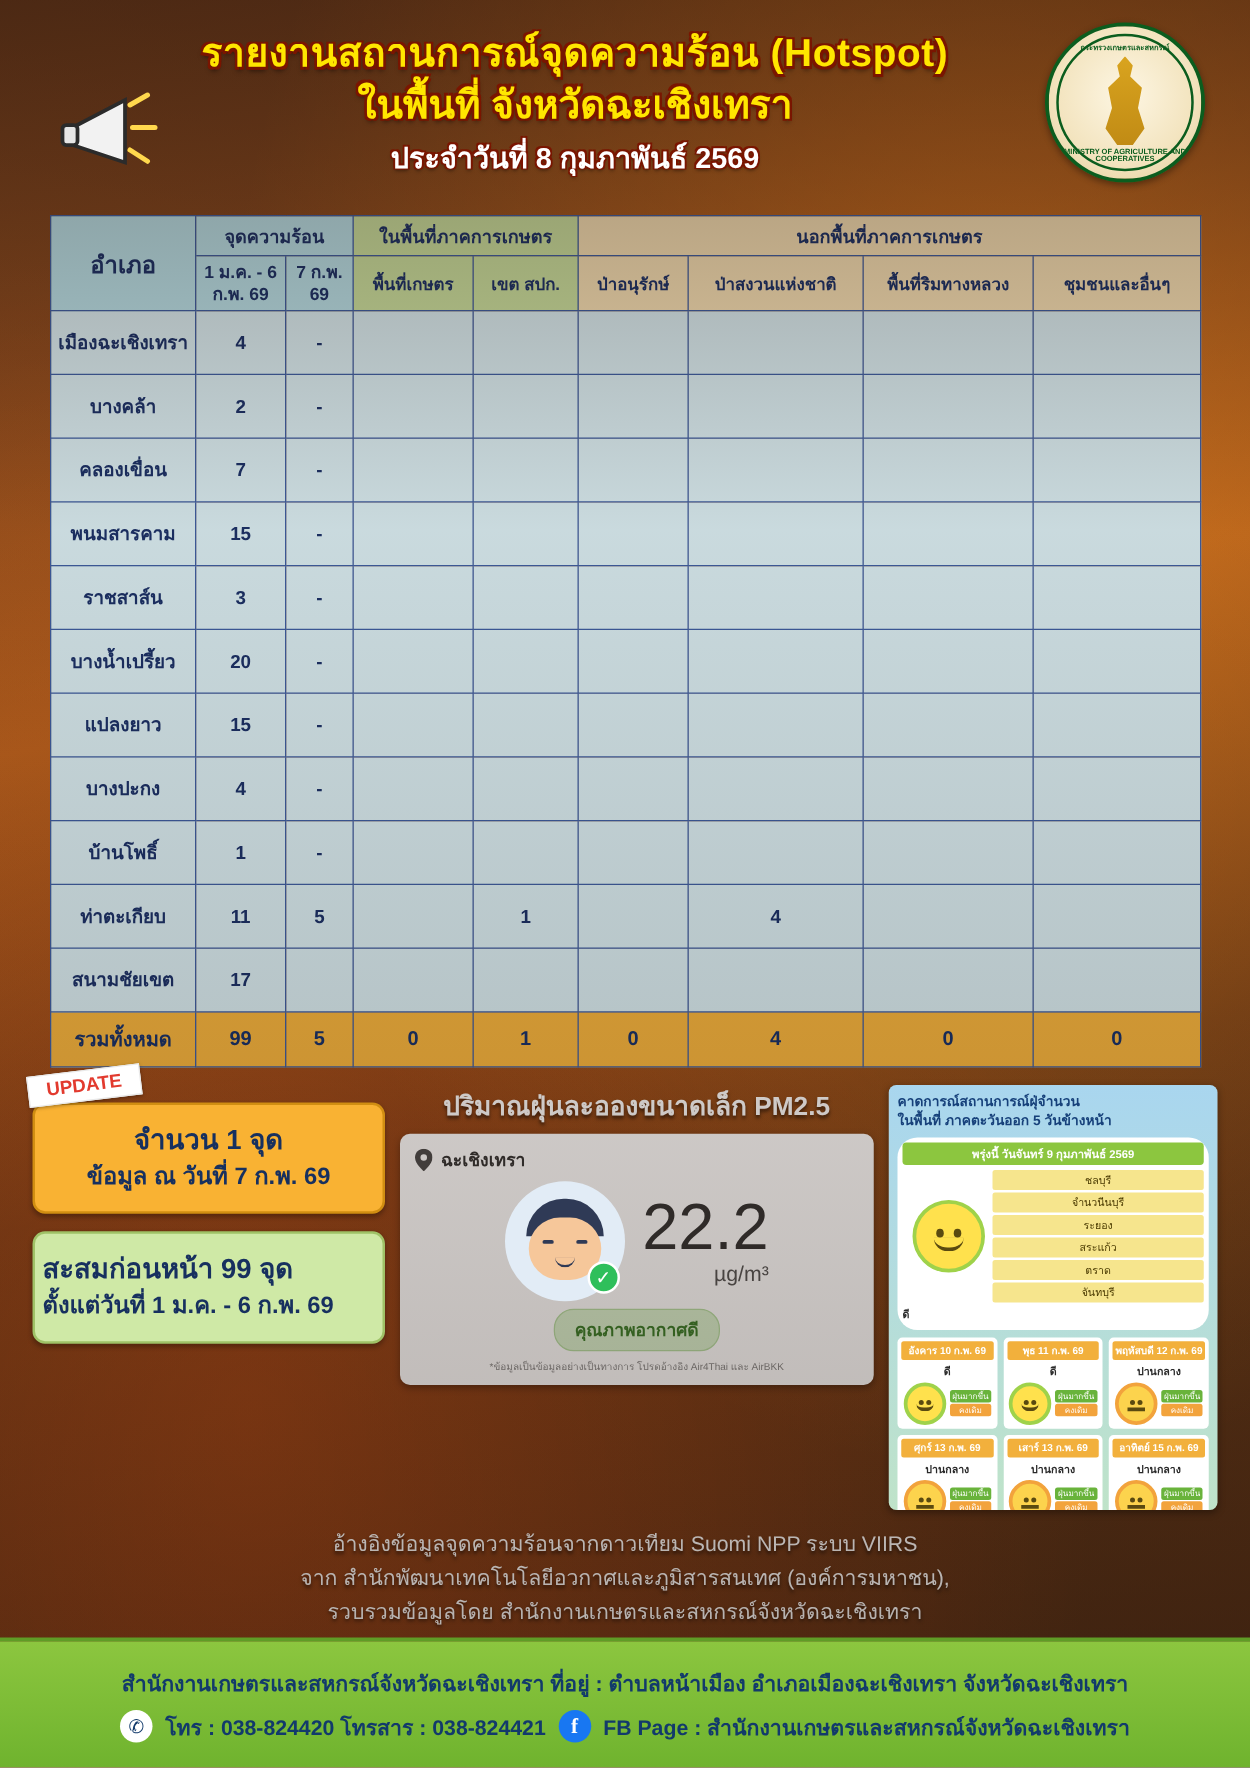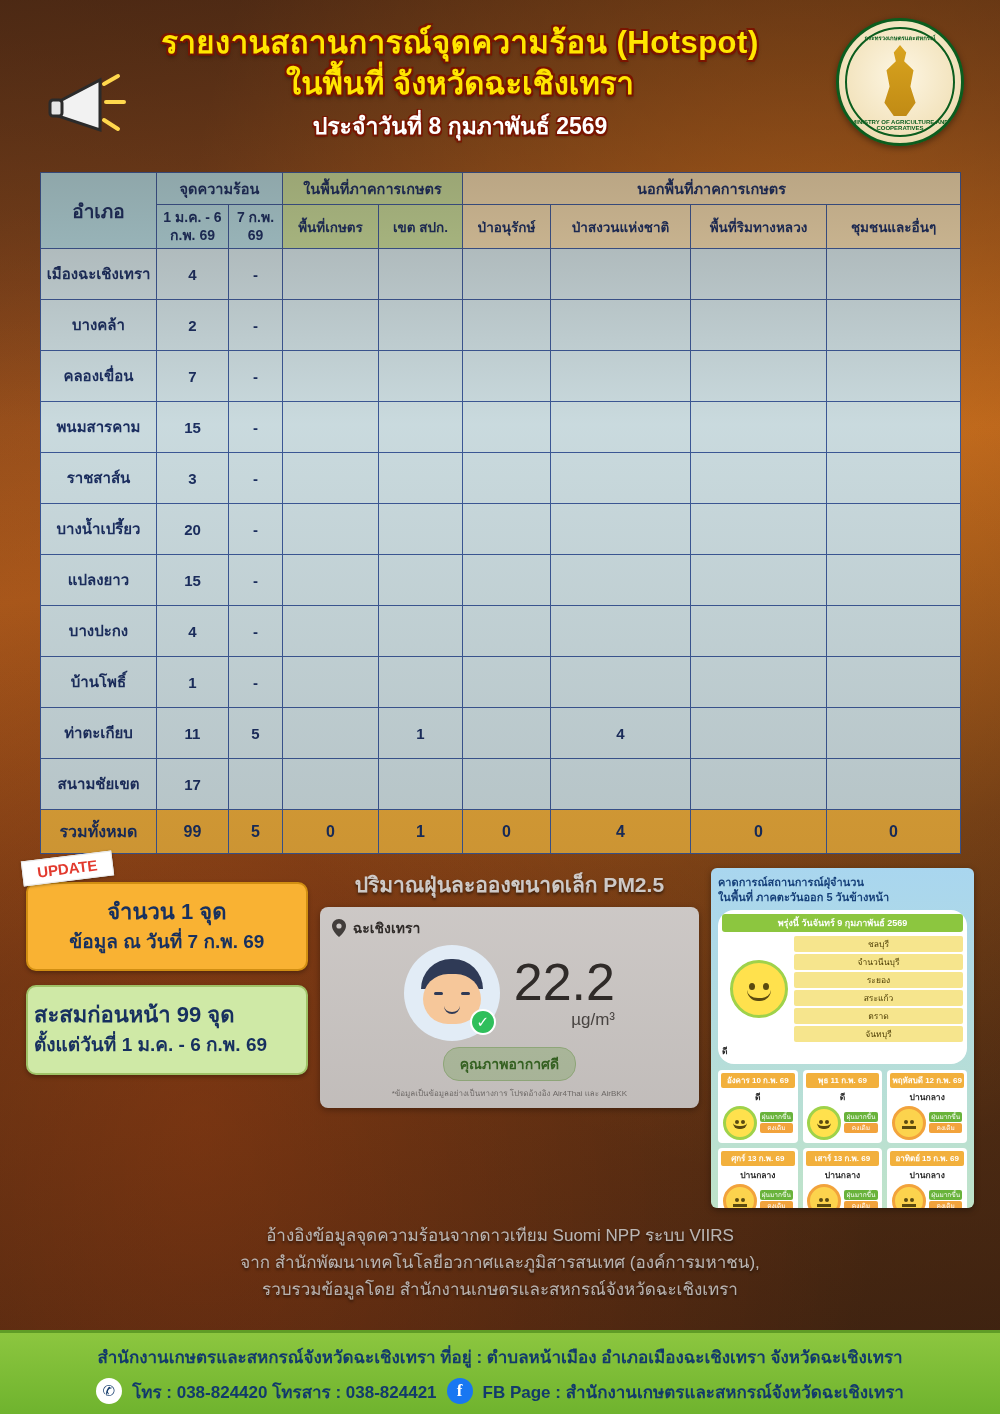--- a/index.html
+++ b/index.html
@@ -179,21 +179,21 @@
   .fc-tag.o{ background:#f2a33c; }
 
   
   .ref{
     text-align:center; color:#ffffff; font-size:17px; line-height:1.6; margin:14px 40px 0;
     text-shadow:0 2px 3px rgba(0,0,0,.65); font-weight:normal;
   }
 
   
   .footer{
-    position:absolute; left:0; right:0; bottom:0; height:84px;
+    position:absolute; left:0; right:0; bottom:0; height:104px;
     background:linear-gradient(180deg,#8cc63f 0%, #6fb32e 100%);
     border-top:3px solid #5f9c26;
     display:flex; flex-direction:column; align-items:center; justify-content:center; gap:8px;
   }
   .f1{ font-size:17px; color:#123a6b; font-weight:bold; }
   .f2{ display:flex; align-items:center; gap:10px; font-size:17px; color:#123a6b; font-weight:bold; }
   .ic-circle{
     width:26px; height:26px; border-radius:50%; background:#ffffff; color:#123a6b;
     display:inline-flex; align-items:center; justify-content:center; font-size:15px;
   }

